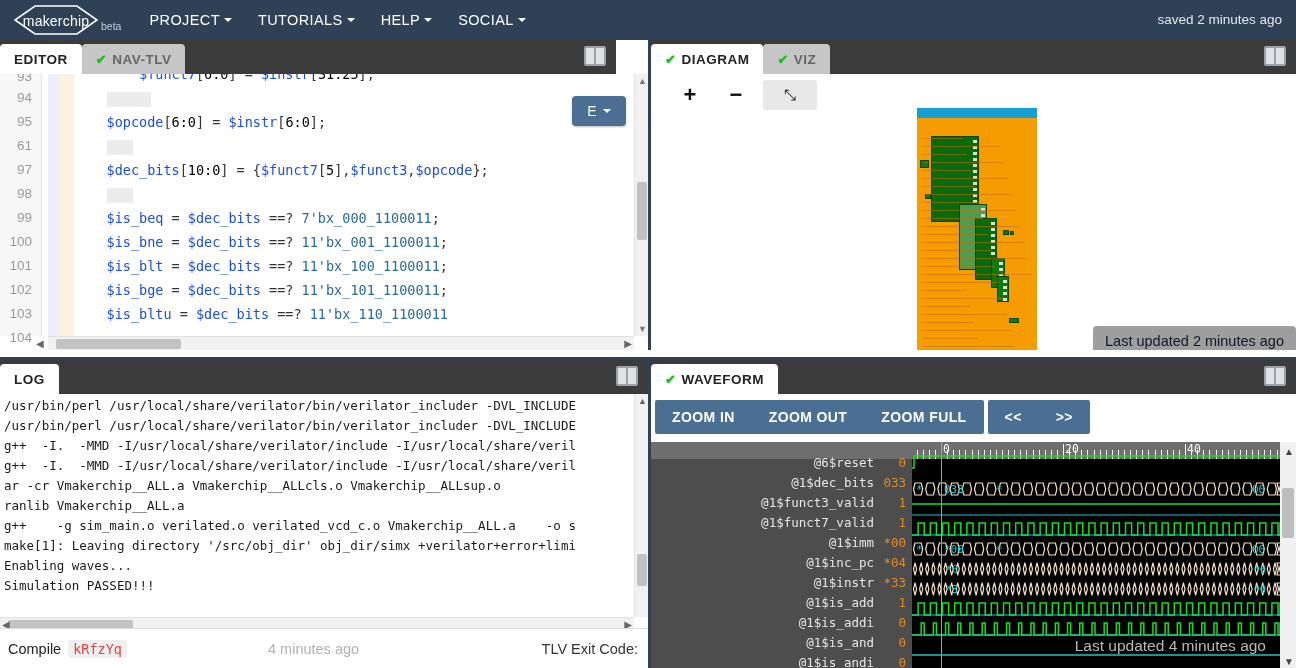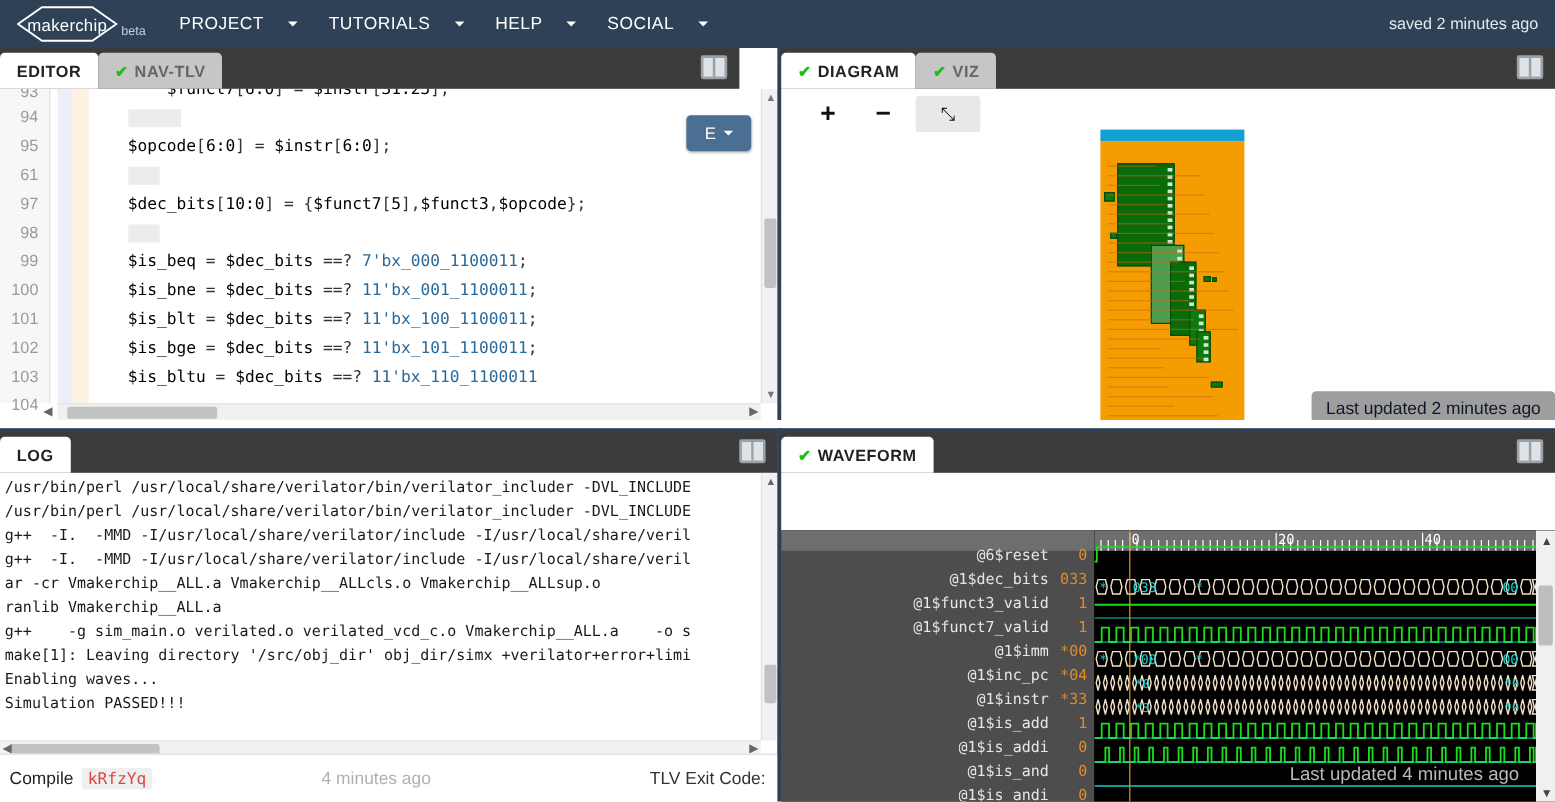--- a/index.html
+++ b/index.html
@@ -19,21 +19,21 @@
   .logo-hex { position: relative; width: 84px; height: 30px; }
   .logo-hex svg { position: absolute; left: 0; top: 0; }
   .logo-text {
     position: absolute; left: 0; top: 8px; width: 84px; text-align: center;
     color: #fff; font-size: 14px; letter-spacing: .2px;
   }
   .logo-beta { color: #c3cdd8; font-size: 10.5px; margin-left: 3px; margin-bottom: 3px; }
   .nav-items { display: flex; align-items: center; margin-left: 28px; gap: 26px; }
   .nav-item {
     color: #fff; font-size: 14.5px; letter-spacing: .4px; cursor: pointer;
-    display: flex; align-items: center; gap: 20px; padding: 4px 0;
+    display: flex; align-items: center; gap: 4px; padding: 4px 0;
   }
   .caret { width: 0; height: 0; border-left: 4px solid transparent;
            border-right: 4px solid transparent; border-top: 4px solid #fff; }
   .saved-note {
     position: absolute; right: 14px; top: 12px;
     color: #e3e8ed; font-size: 13.5px;
   }
 
   
   .pane-tabbar {
@@ -75,21 +75,21 @@
     color: #9a9a9a; font-size: 13.5px; font-family: "Liberation Sans", sans-serif;
   }
   .guide1 { position: absolute; left: 48px; top: 0; width: 12px; height: 262px; background: #eeeefa; }
   .guide2 { position: absolute; left: 60px; top: 0; width: 14px; height: 262px; background: #fdf2e2; }
   .code-lines {
     position: absolute; left: 74px; top: 0; right: 16px; height: 262px;
     font-family: "DejaVu Sans Mono", monospace; font-size: 13.5px;
   }
   .cl { height: 24px; line-height: 24px; white-space: pre; }
   .ws-block { display: inline-block; height: 15px; background: #ececec; vertical-align: middle; }
-  .t-var { color: #000000; text-align: right; }
+  .t-var { color: #1d4ed8; text-align: right; }
   .t-num { color: #000000; }
   .t-lit { color: #2a6a9b; }
   .t-pun { color: #333; }
   .t-com { color: #777; font-style: italic; }
   .e-btn {
     position: absolute; right: 22px; top: 22px; width: 54px; height: 30px;
     background: #4a6f93; color: #fff; border-radius: 4px; font-size: 14px;
     display: flex; align-items: center; justify-content: center; gap: 6px;
     cursor: pointer; box-shadow: 0 1px 2px rgba(0,0,0,.25);
   }
@@ -479,20 +479,31 @@
       <div class="tab active">
         <span class="chk">✔</span>
         <span>WAVEFORM</span>
       </div>
       <div class="split-icon">
           <i></i>
           <i></i>
         </div>
     </div>
     <div class="wave-body">
+      <div class="wave-toolbar">
+        <div class="wbtn-group">
+          <div class="wbtn">ZOOM IN</div>
+          <div class="wbtn">ZOOM OUT</div>
+          <div class="wbtn">ZOOM FULL</div>
+        </div>
+        <div class="wbtn-group">
+          <div class="wbtn">&lt;&lt;</div>
+          <div class="wbtn">&gt;&gt;</div>
+        </div>
+      </div>
       <div class="wave-canvas">
         <div class="wave-namecol">
           <div class="wave-namehdr"></div>
           <div class="wave-rows" id="wavenames">
               <div class="wrow" style="height: 13px;">
                 <div class="wname" style="margin-top: -6px;">@6$reset</div>
                 <div class="wval" style="margin-top: -6px;">0</div>
               </div>
               <div class="wrow">
                 <div class="wname">@1$dec_bits</div>

